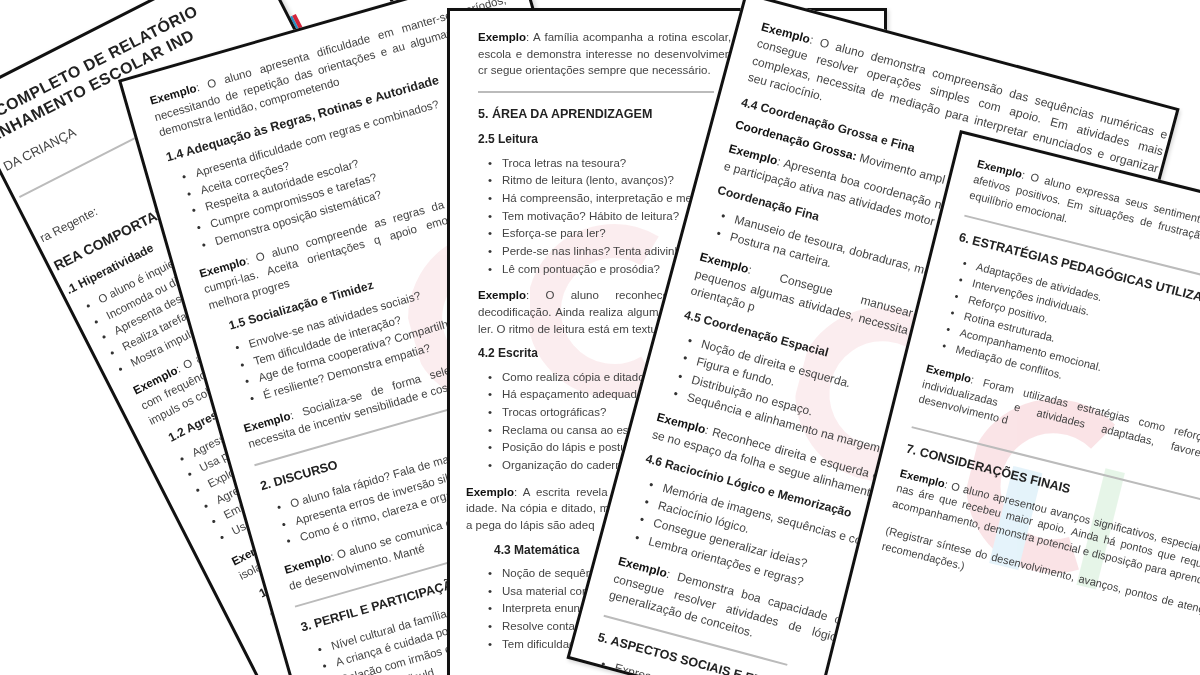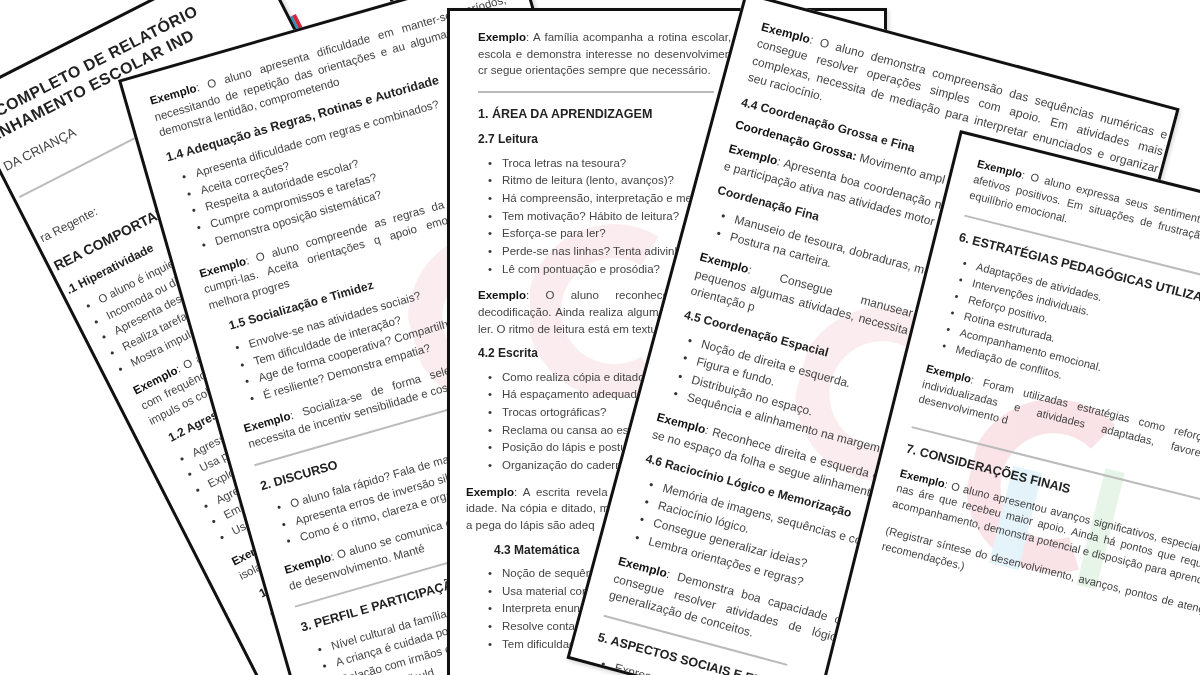--- a/index.html
+++ b/index.html
@@ -136,22 +136,22 @@
   </div>
 </div>
 
 <div class="page" id="page-2">
   <svg class="watermark" style="left:80px; top:200px;" viewBox="0 0 180 200">
     <path d="M120 40 A70 70 0 1 0 120 160" fill="none" stroke="#d7263d" stroke-width="34"></path>
   </svg>
   <div class="page-inner" style="padding-top:18px; padding-left:28px;">
     <p style="white-space:normal; width:280px;"><b>Exemplo</b><span>: A família acompanha a rotina escolar, man escola e demonstra interesse no desenvolvimento da cr segue orientações sempre que necessário.</span></p>
     <hr class="rule" style="width:236px;">
-    <div class="h-sec">1. ÁREA DA APRENDIZAGEM</div>
-    <div class="h-sub">2.7 Leitura</div>
+    <div class="h-sec">5. ÁREA DA APRENDIZAGEM</div>
+    <div class="h-sub">2.5 Leitura</div>
     <ul class="bul">
       <li>Troca letras na tesoura?</li>
       <li>Ritmo de leitura (lento, avanços)?</li>
       <li>Há compreensão, interpretação e memo</li>
       <li>Tem motivação? Hábito de leitura?</li>
       <li>Esforça-se para ler?</li>
       <li>Perde-se nas linhas? Tenta adivinhar</li>
       <li>Lê com pontuação e prosódia?</li>
     </ul>
     <p style="width:220px;"><b>Exemplo</b><span>: O aluno reconhece pa decodificação. Ainda realiza algumas para ler. O ritmo de leitura está em textual.</span></p>

